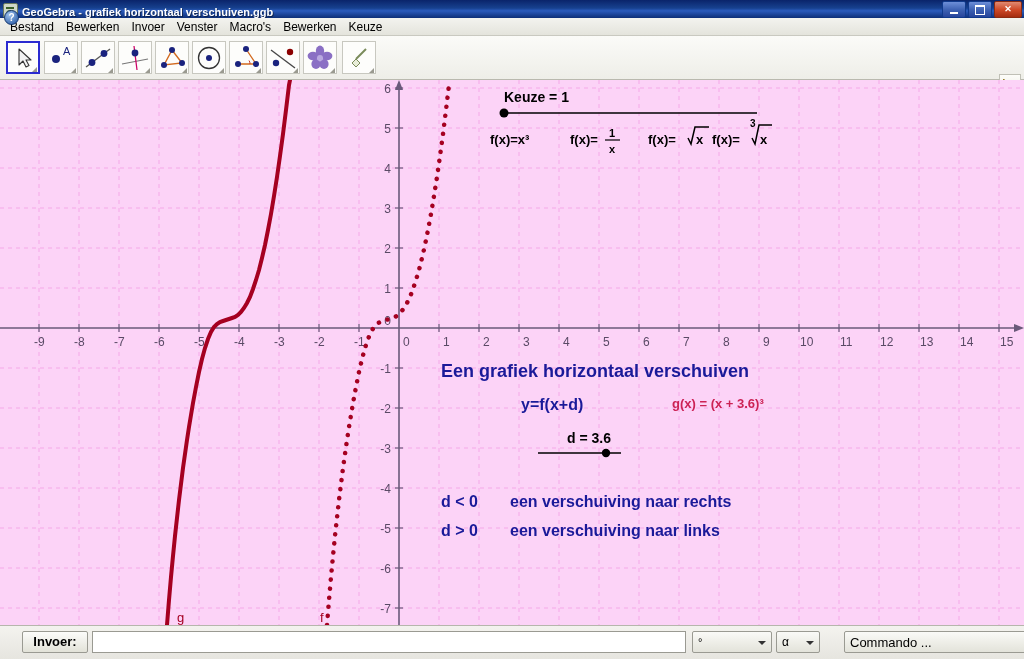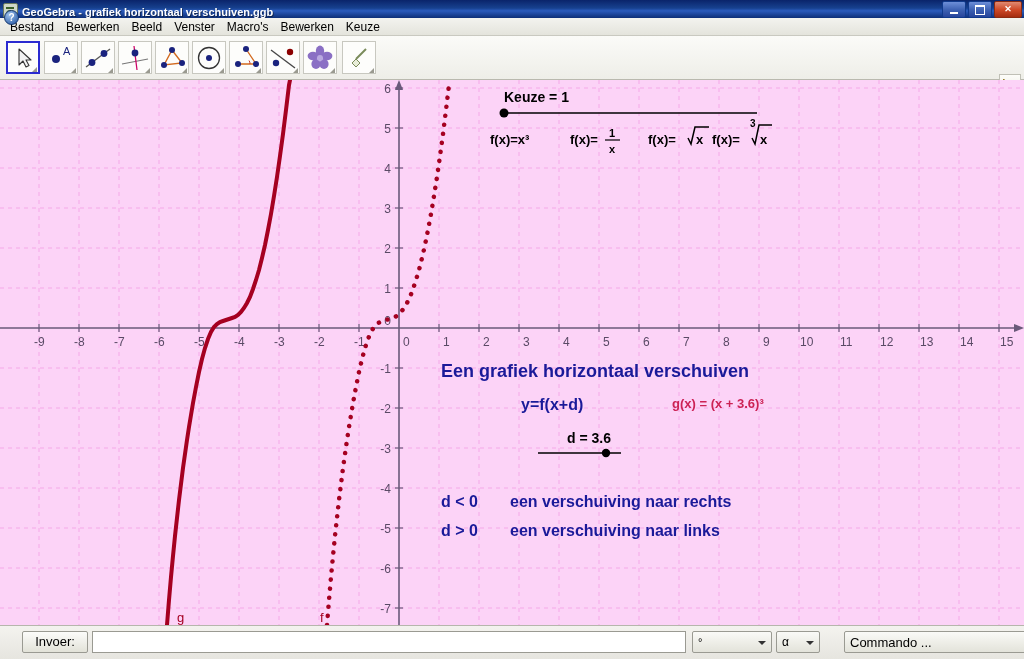--- a/index.html
+++ b/index.html
@@ -109,20 +109,21 @@
     border:1px solid #12356d;
     color:#fff;font-size:10px;font-weight:bold;text-align:center;line-height:14px;
     box-sizing:border-box;
   }
   .invoer-btn{
     position:absolute;left:22px;top:631px;width:66px;height:22px;
     border:1px solid #9a9a92;border-radius:2px;
     background:linear-gradient(to bottom,#fcfcfa,#e2e2d8);
     font-size:13px;color:#000;text-align:center;line-height:20px;
     box-sizing:border-box;
+    font-weight:bold;
   }
   .invoer-field{
     position:absolute;left:92px;top:631px;width:594px;height:22px;
     background:#fff;border:1px solid #9a9a92;box-sizing:border-box;
     font-size:12px;padding:2px 4px;color:#000;
   }
   .combo{
     position:absolute;top:631px;height:22px;
     border:1px solid #9a9a92;border-radius:2px;
     background:linear-gradient(to bottom,#fafaf7,#e3e3da);
@@ -153,21 +154,21 @@
       <div class="wb">
           <div class="max-gl"></div>
         </div>
       <div class="wb close">✕</div>
     </div>
   </div>
 
   <div class="menubar">
     <div class="menuitem">Bestand</div>
     <div class="menuitem">Bewerken</div>
-    <div class="menuitem">Beeld</div>
+    <div class="menuitem">Invoer</div>
     <div class="menuitem">Venster</div>
     <div class="menuitem">Macro's</div>
     <div class="menuitem">Bewerken</div>
     <div class="menuitem">Keuze</div>
   </div>
 
   <div class="toolbar">
 
     <div class="tool sel" style="left:6px;">
       <svg width="30" height="29" viewBox="0 0 30 29">

